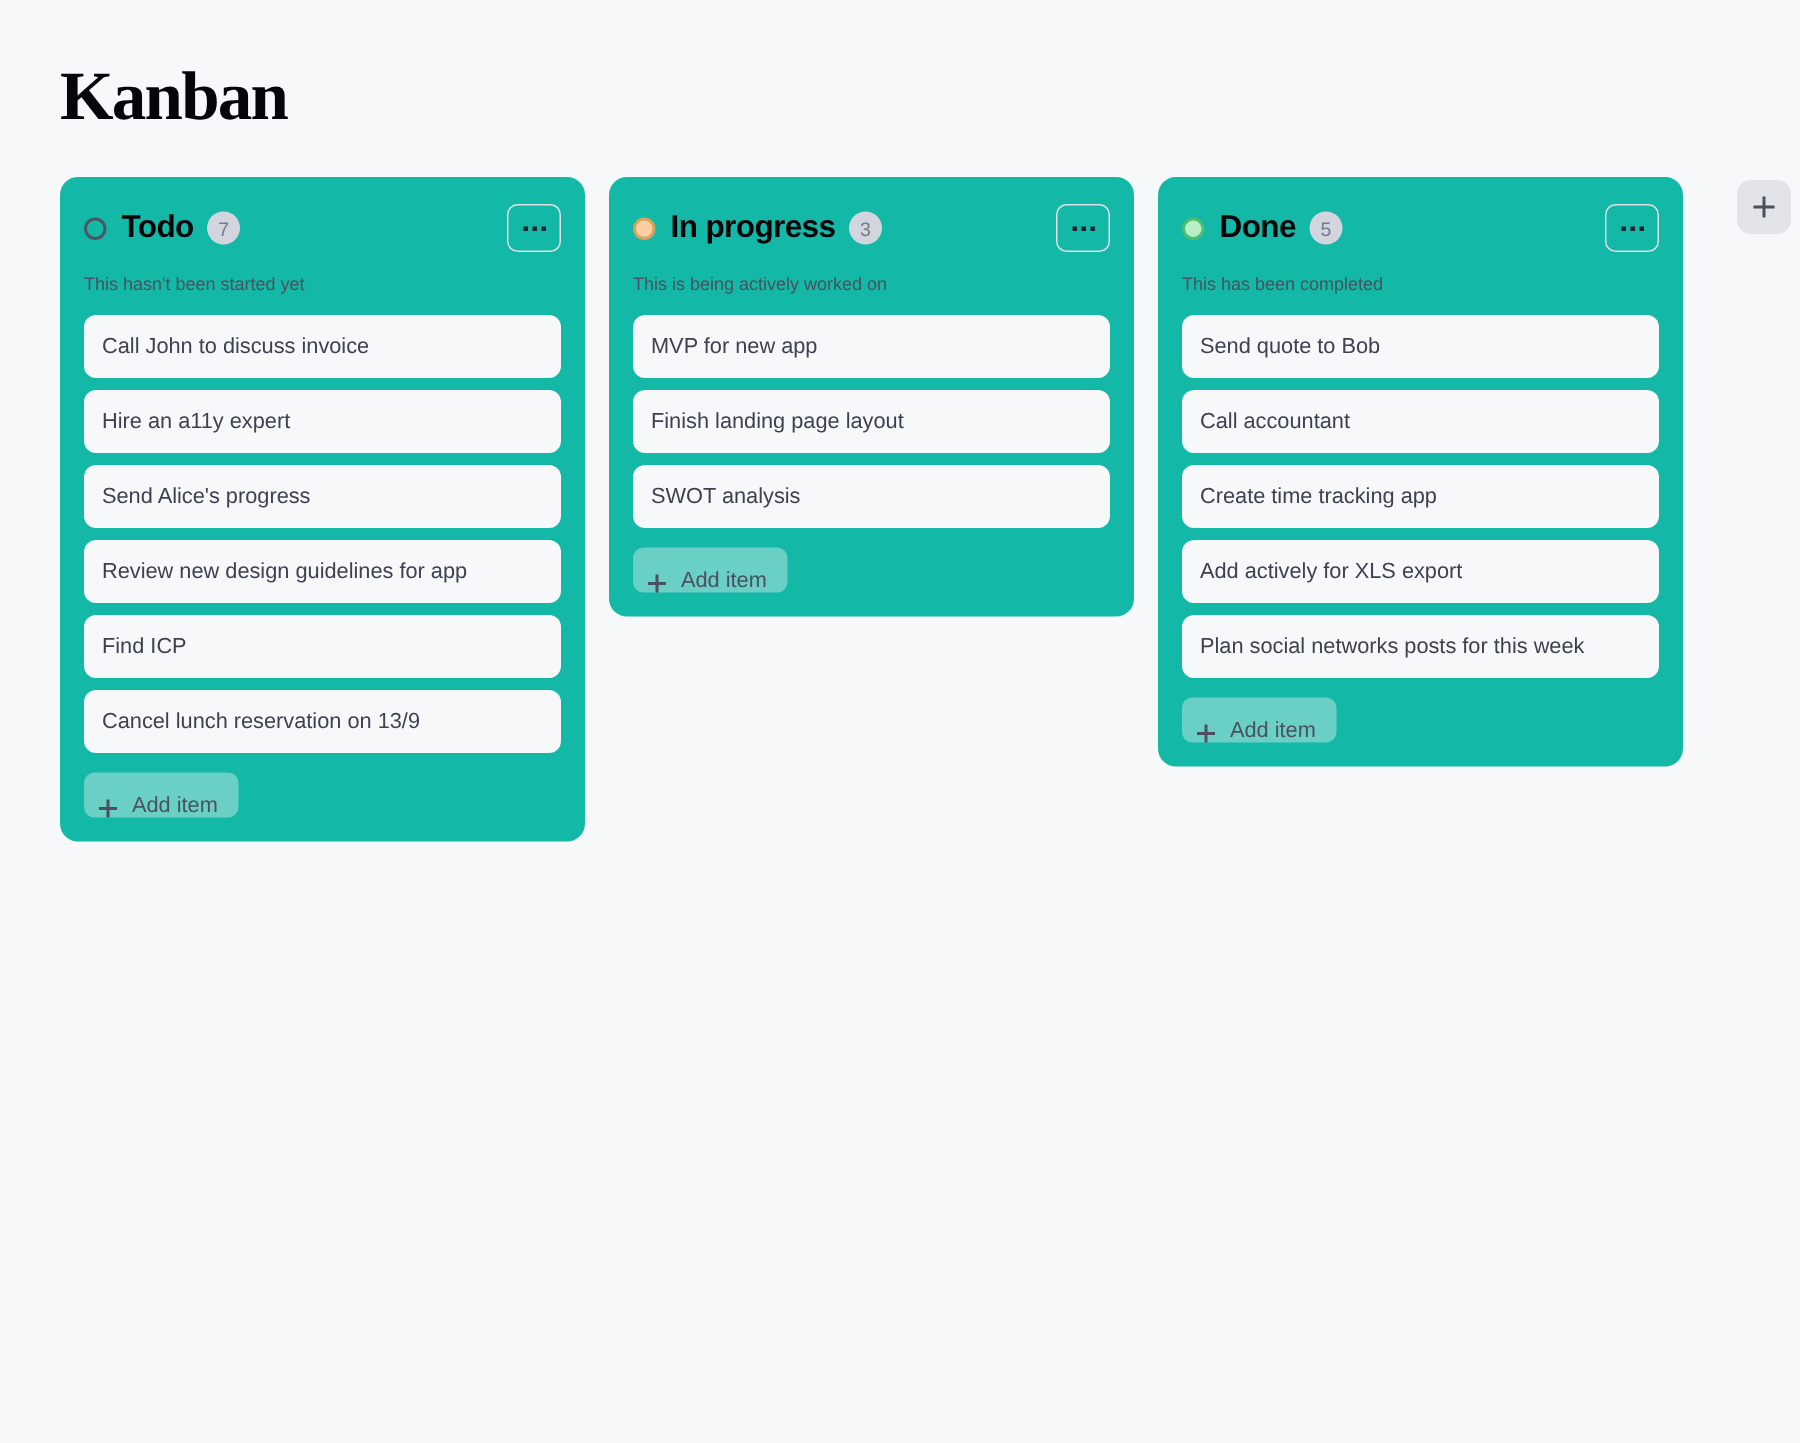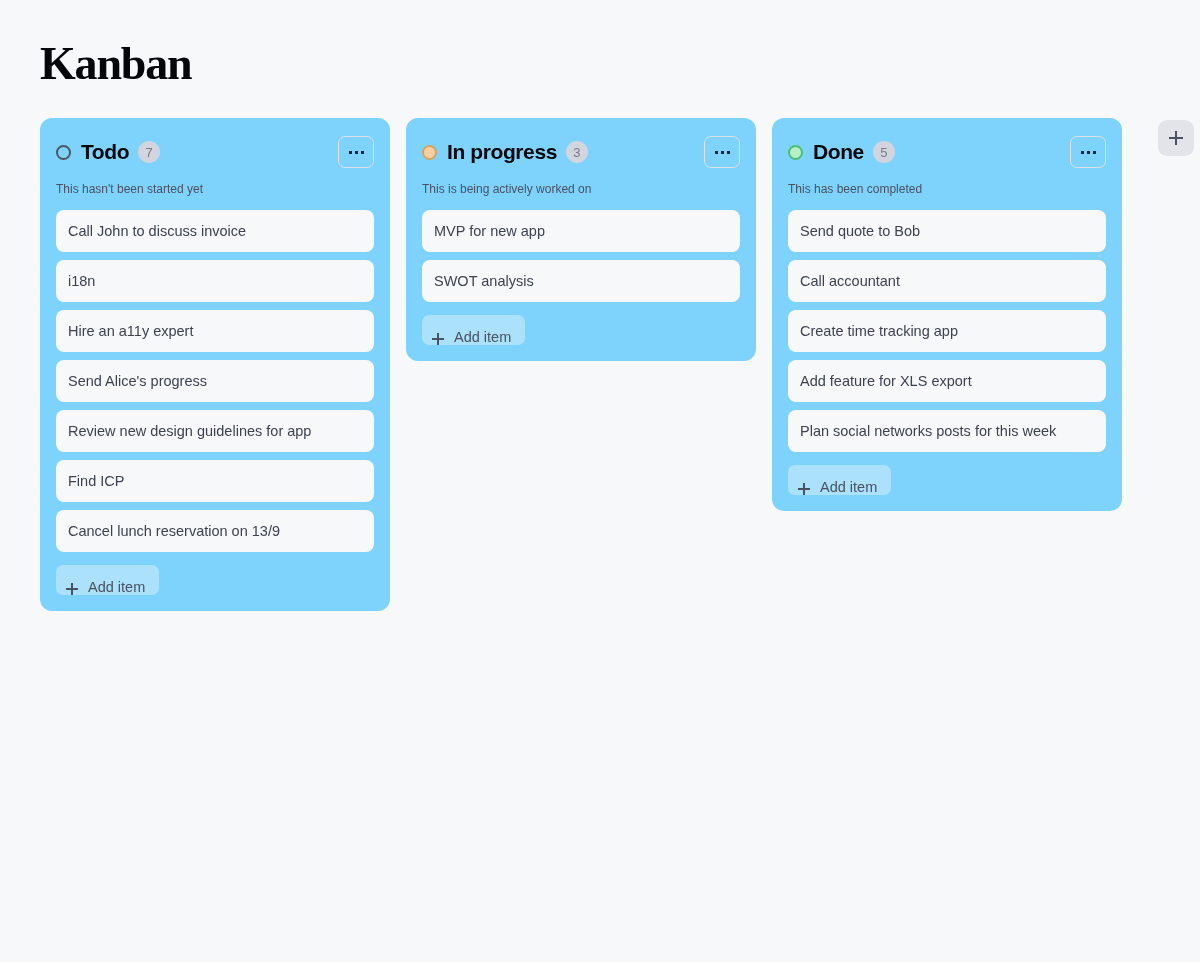--- a/index.html
+++ b/index.html
@@ -35,21 +35,21 @@
     position: absolute;
     left: 40px;
     top: 118px;
     display: flex;
     align-items: flex-start;
     gap: 16px;
   }
 
   .column {
     width: 350px;
-    background: #7dd3fc;
+    background: #14b8a6;
     border-radius: 12px;
     padding: 18px 16px 16px 16px;
     display: flex;
     flex-direction: column;
   }
 
   .col-head {
     display: flex;
     align-items: center;
     height: 32px;
@@ -202,21 +202,20 @@
         <span class="col-count">7</span>
         <button class="col-menu">
           <i></i>
           <i></i>
           <i></i>
         </button>
       </div>
       <div class="col-sub">This hasn't been started yet</div>
       <div class="cards">
         <div class="card">Call John to discuss invoice</div>
-        <div class="card">i18n</div>
         <div class="card">Hire an a11y expert</div>
         <div class="card">Send Alice's progress</div>
         <div class="card">Review new design guidelines for app</div>
         <div class="card">Find ICP</div>
         <div class="card">Cancel lunch reservation on 13/9</div>
       </div>
       <button class="add-item">
         <span class="plus-glyph"></span>
         <span>Add item</span>
       </button>
@@ -229,20 +228,21 @@
         <span class="col-count">3</span>
         <button class="col-menu">
           <i></i>
           <i></i>
           <i></i>
         </button>
       </div>
       <div class="col-sub">This is being actively worked on</div>
       <div class="cards">
         <div class="card">MVP for new app</div>
+        <div class="card">Finish landing page layout</div>
         <div class="card">SWOT analysis</div>
       </div>
       <button class="add-item">
         <span class="plus-glyph"></span>
         <span>Add item</span>
       </button>
     </section>
 
     <section class="column">
       <div class="col-head">
@@ -253,21 +253,21 @@
           <i></i>
           <i></i>
           <i></i>
         </button>
       </div>
       <div class="col-sub">This has been completed</div>
       <div class="cards">
         <div class="card">Send quote to Bob</div>
         <div class="card">Call accountant</div>
         <div class="card">Create time tracking app</div>
-        <div class="card">Add feature for XLS export</div>
+        <div class="card">Add actively for XLS export</div>
         <div class="card">Plan social networks posts for this week</div>
       </div>
       <button class="add-item">
         <span class="plus-glyph"></span>
         <span>Add item</span>
       </button>
     </section>
 
     <button class="add-column">
       <span class="plus-glyph"></span>

